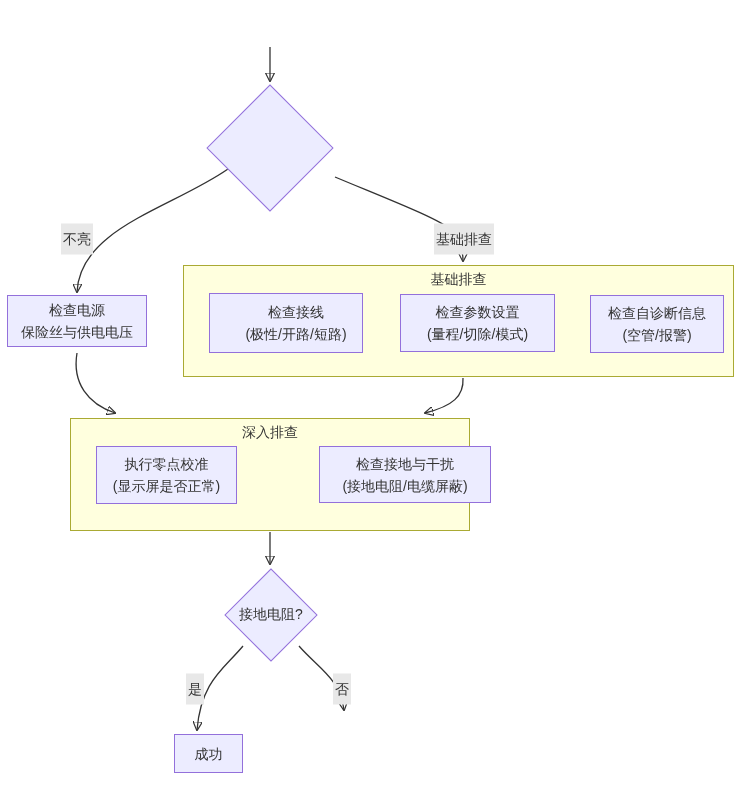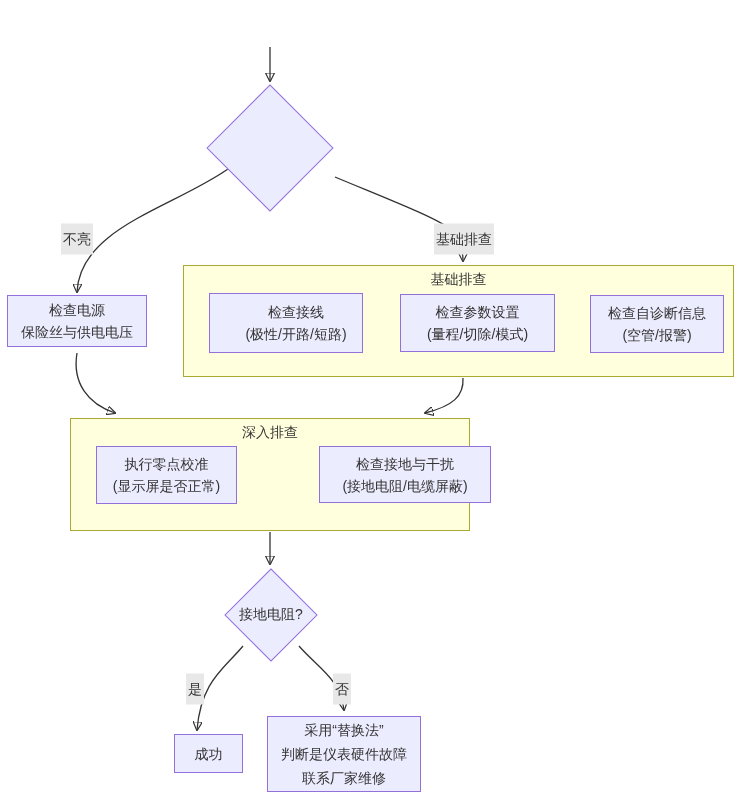--- a/index.html
+++ b/index.html
@@ -107,23 +107,20 @@
 (空管/报警)</div>
 
   <div class="node" style="left:96px;top:446px;width:141px;height:58px;">执行零点校准
 (显示屏是否正常)</div>
 
   <div class="node" style="left:273px;top:446px;width:172px;height:57px;margin-left:46px;">检查接地与干扰
 (接地电阻/电缆屏蔽)</div>
 
   <div class="node" style="left:162px;top:734px;width:69px;height:39px;margin-left:12px;">成功</div>
 
-  <div class="node" style="left:267px;top:716px;width:154px;height:76px;line-height:24px;">采用“替换法”
-判断是仪表硬件故障
-联系厂家维修</div>
 
   <div class="diamond-shape" style="left:225px;top:103px;width:90px;height:90px;"></div>
 
   <div class="diamond-shape" style="left:238px;top:582px;width:66px;height:66px;"></div>
   <div class="diamond-label" style="left:225px;top:568px;width:92px;height:94px;">接地电阻?</div>
 
   <div class="edge-label" style="left:77px;top:239px;">不亮</div>
   <div class="edge-label" style="left:464px;top:239px;">基础排查</div>
   <div class="edge-label" style="left:195px;top:689px;">是</div>
   <div class="edge-label" style="left:342px;top:689px;">否</div>

